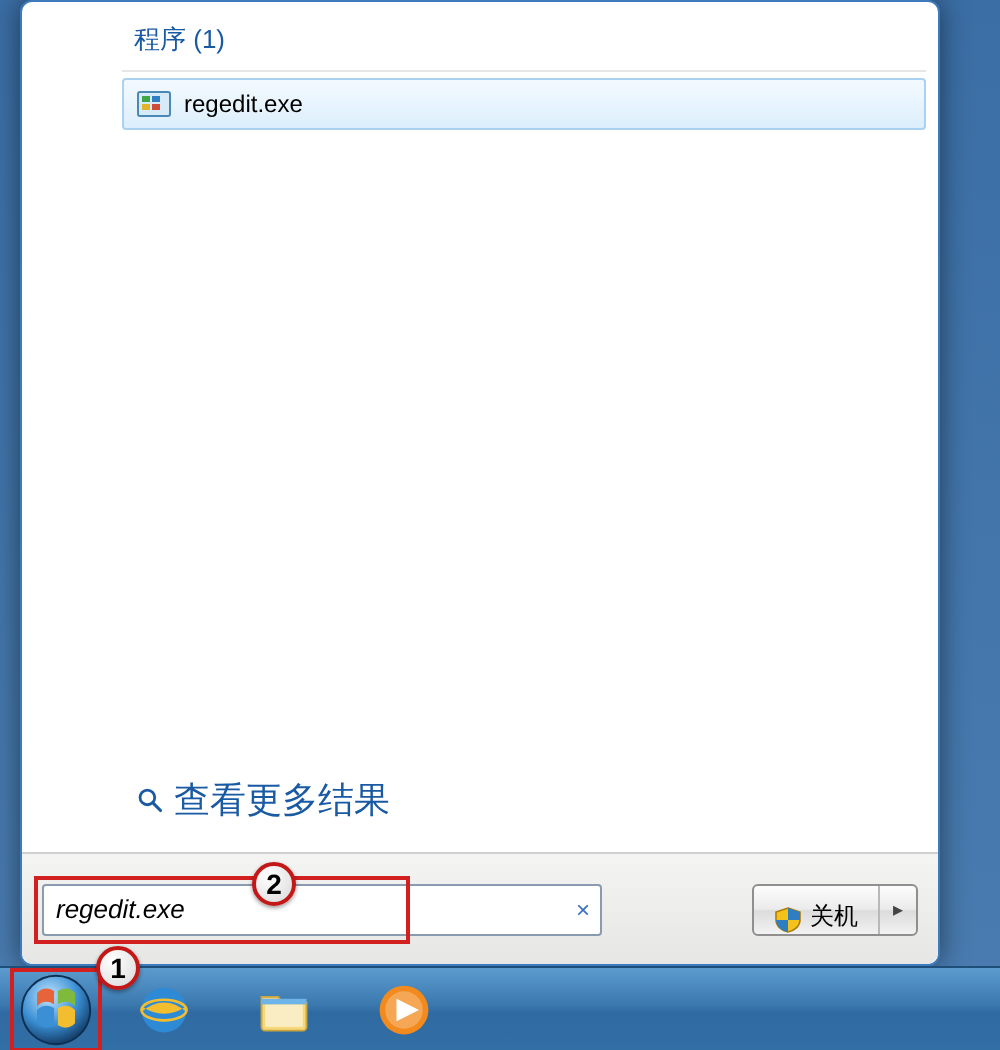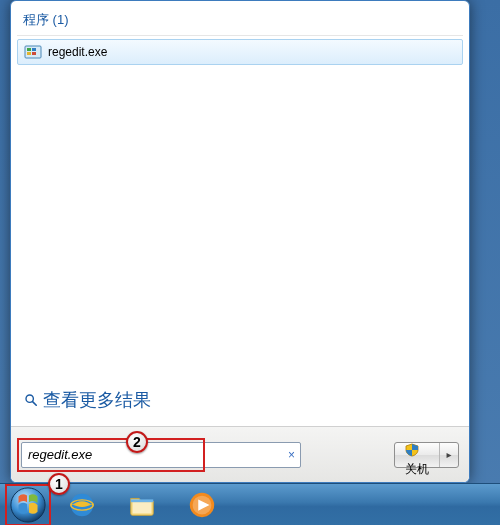--- a/index.html
+++ b/index.html
@@ -20,20 +20,21 @@
     border-radius: 6px;
     box-shadow: 0 0 14px rgba(0,0,0,0.5);
     display: flex;
     flex-direction: column;
   }
   .sm-top {
     flex: 1;
     padding: 6px 6px 4px 6px;
     display: flex;
     flex-direction: column;
+    margin-left: 44px;
   }
   .category-header {
     color: #1a5aa3;
     font-size: 13px;
     padding: 4px 6px 6px 6px;
     border-bottom: 1px solid #e6e6e6;
     margin-bottom: 3px;
   }
   .result-list { flex: 0 0 auto; }
   .result-item {
@@ -95,26 +96,25 @@
   }
   .shutdown {
     display: flex; align-items: center;
     height: 26px;
     border: 1px solid #8f8f8f;
     border-radius: 3px;
     background: linear-gradient(to bottom, #fdfdfd 0%, #ebebeb 48%, #dcdcdc 52%, #f2f2f2 100%);
     cursor: pointer;
   }
   .shutdown .main {
-    display: flex; align-items: flex-start;
+    display: flex; align-items: flex-end;
     padding: 0 10px;
     gap: 4px;
     border-right: 1px solid #b8b8b8;
     height: 100%;
-    flex-direction: column;
   }
   .shutdown .arrow {
     width: 18px; height: 100%;
     display: flex; align-items: center; justify-content: center;
   }
   .shield-ico { width: 14px; height: 14px; }
   .taskbar {
     position: absolute;
     left: 0; right: 0; bottom: 0; height: 42px;
     background: linear-gradient(to bottom, #5c9bce 0%, #3a78ae 45%, #2f6aa1 55%, #326fa5 100%);

